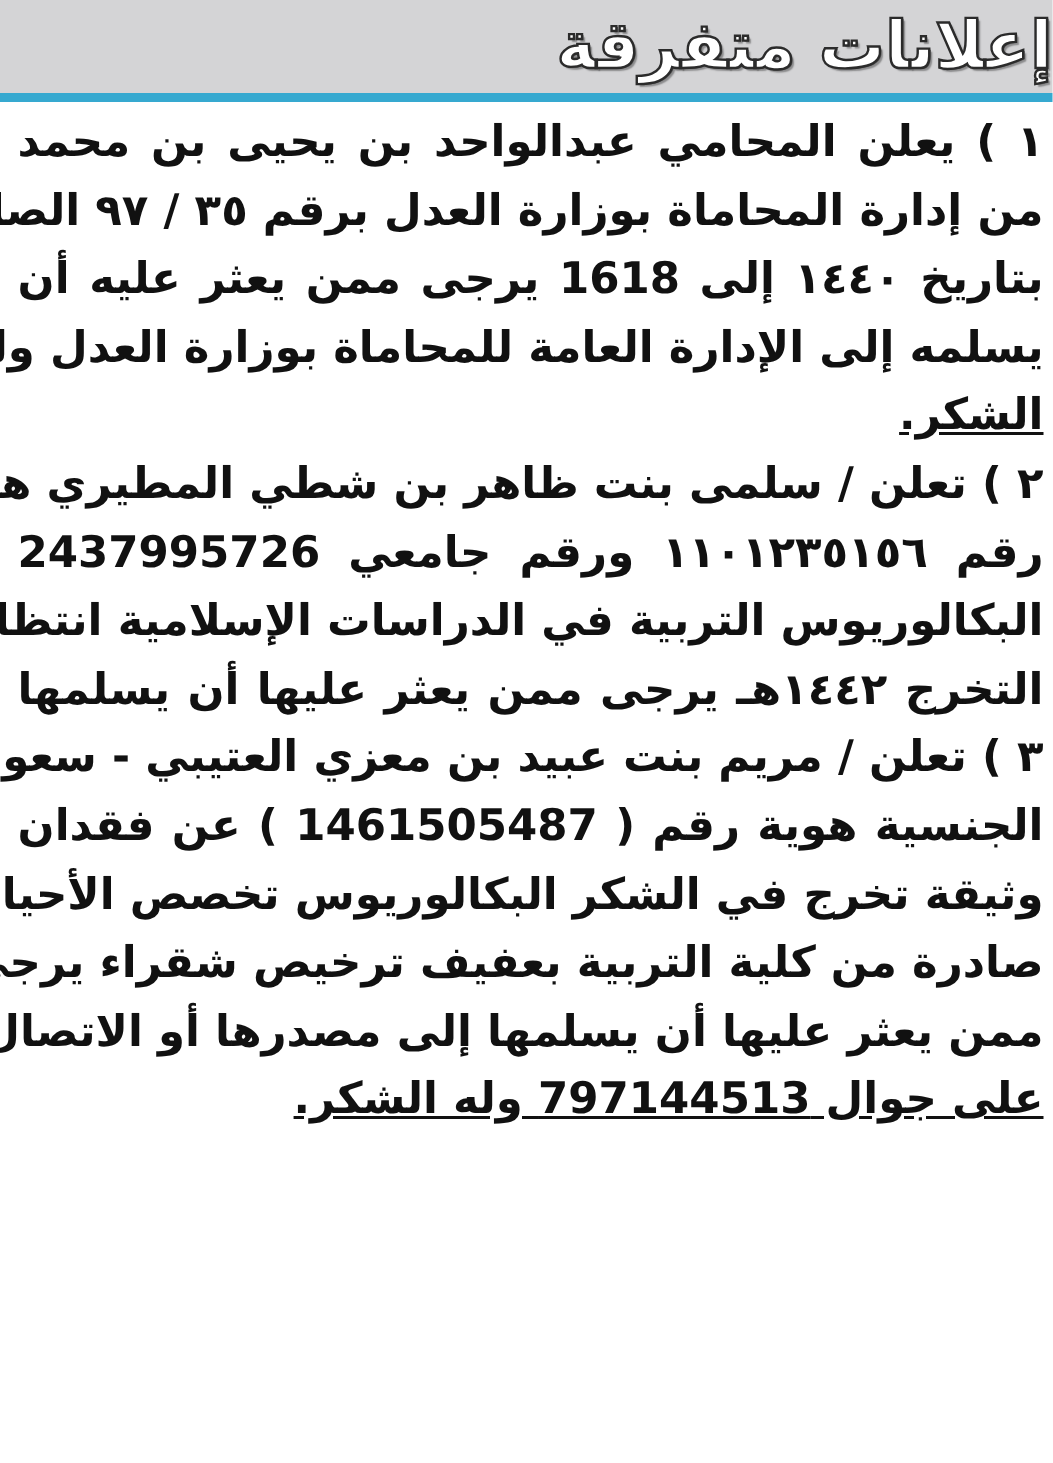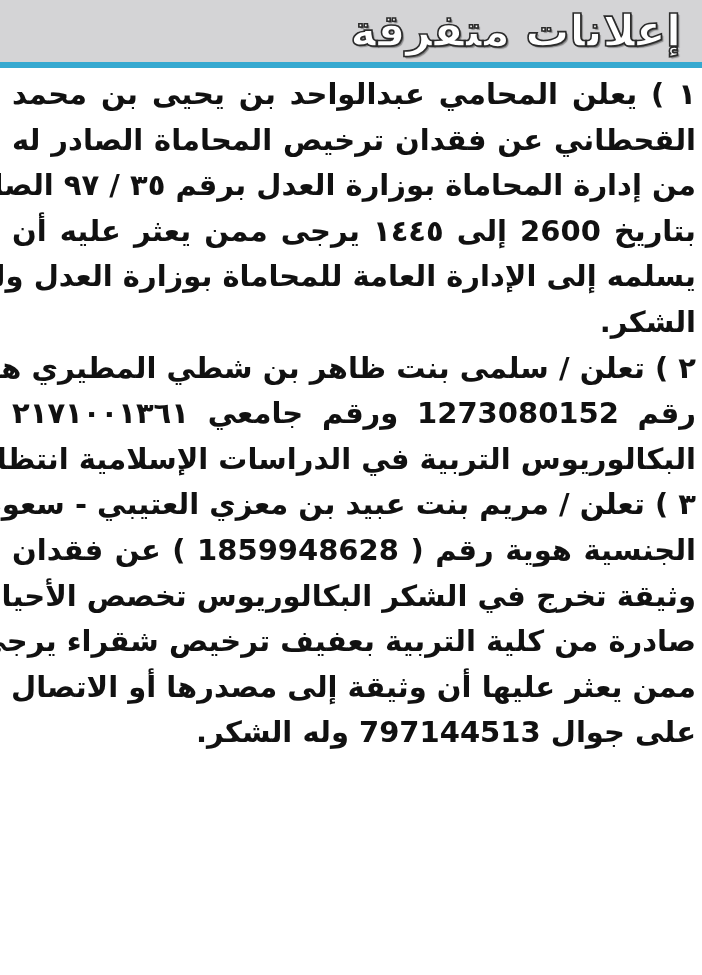--- a/index.html
+++ b/index.html
@@ -31,21 +31,21 @@
       width: 702px;
       height: 6px;
       background: #36a9d0;
     }
     .header-title {
       font-family: "DejaVu Sans", sans-serif;
       font-weight: bold;
       font-size: 44px;
       color: #ffffff;
       letter-spacing: 0px;
-      padding-right: 21px;
+      padding-right: 0;
       -webkit-text-stroke: 1.6px #2b2b2b;
       text-shadow: 1px 1px 0 #555, 2px 2px 1px rgba(0,0,0,0.35);
       line-height: 62px;
       direction: rtl;
     }
     .content {
       position: absolute;
       left: 12px;
       top: 72px;
       width: 684px;
@@ -63,49 +63,50 @@
       padding: 0;
     }
     .ad-line {
       display: block;
       white-space: nowrap;
       text-align: justify;
       text-align-last: justify;
     }
     .ad-line.last {
       text-align-last: right;
+      text-decoration: underline;
     }
   </style>
 </head>
 <body>
 
 <div class="header">
   <span class="header-title">إعلانات متفرقة</span>
 </div>
 <div class="header-rule"></div>
 
 <div class="content">
 
   <div class="ad">
     <span class="ad-line">١ ) يعلن المحامي عبدالواحد بن يحيى بن محمد</span>
-    <span class="ad-line">القحطاني  عن فقدان ترخيص المحاماة الصادر له</span>
     <span class="ad-line">من إدارة المحاماة بوزارة العدل برقم ٣٥ / ٩٧ الصادر</span>
-    <span class="ad-line">بتاريخ 2600 إلى ١٤٤٥ يرجى ممن يعثر عليه أن</span>
+    <span class="ad-line">بتاريخ ١٤٤٠ إلى 1618 يرجى ممن يعثر عليه أن</span>
     <span class="ad-line">يسلمه إلى الإدارة العامة للمحاماة بوزارة العدل وله</span>
     <span class="ad-line last">الشكر.</span>
   </div>
 
   <div class="ad">
     <span class="ad-line">٢ ) تعلن / سلمى بنت ظاهر بن شطي المطيري هوية</span>
-    <span class="ad-line">رقم 1273080152 ورقم جامعي ٢١٧١٠٠١٣٦١</span>
+    <span class="ad-line">رقم ١١٠١٢٣٥١٥٦ ورقم جامعي 2437995726</span>
     <span class="ad-line">البكالوريوس التربية في الدراسات الإسلامية انتظام</span>
+    <span class="ad-line">التخرج ١٤٤٢هـ يرجى ممن يعثر عليها أن يسلمها</span>
   </div>
 
   <div class="ad">
     <span class="ad-line">٣ ) تعلن / مريم بنت عبيد بن معزي العتيبي - سعودية</span>
-    <span class="ad-line">الجنسية هوية رقم ( 1859948628 ) عن فقدان</span>
+    <span class="ad-line">الجنسية هوية رقم ( 1461505487 ) عن فقدان</span>
     <span class="ad-line">وثيقة تخرج في الشكر البكالوريوس تخصص الأحياء</span>
     <span class="ad-line">صادرة من كلية التربية بعفيف ترخيص شقراء يرجى</span>
-    <span class="ad-line">ممن يعثر عليها أن وثيقة إلى مصدرها أو الاتصال</span>
+    <span class="ad-line">ممن يعثر عليها أن يسلمها إلى مصدرها أو الاتصال</span>
     <span class="ad-line last">على جوال 797144513 وله الشكر.</span>
   </div>
 
 </div>
 
 </body></html>

